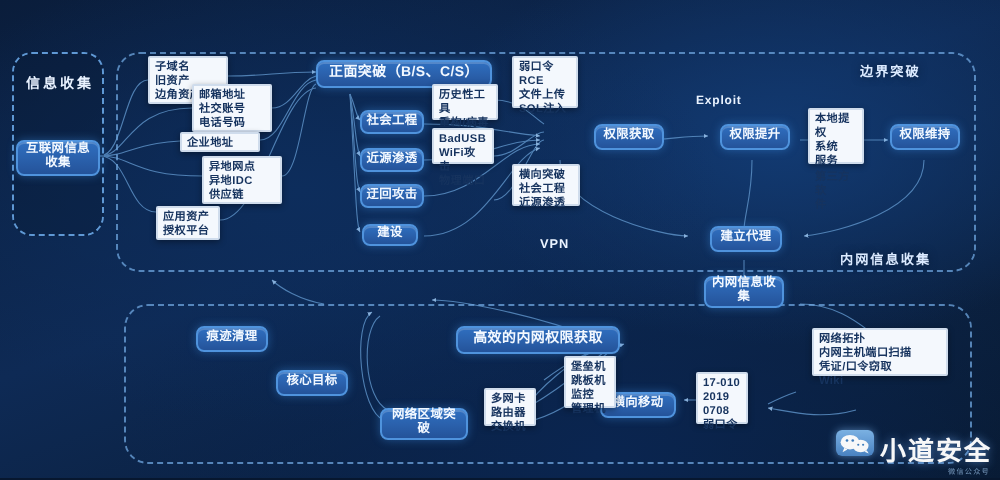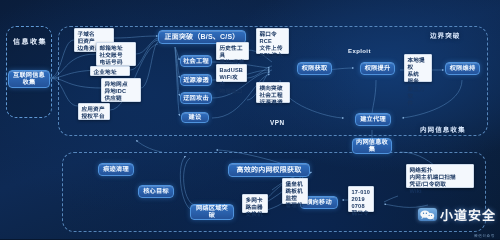--- a/index.html
+++ b/index.html
@@ -78,22 +78,22 @@
     border-radius:10px;
     background:rgba(9,26,52,.35);
     box-sizing:border-box;
   }
   .panel-title{
     position:absolute;
     font-size:7px;font-weight:bold;color:#e9f2ff;letter-spacing:1.5px;
   }
   
   .wm{
-    position:absolute;right:4px;bottom:15px;
-    display:flex;align-items:center;gap:3px;
+    position:absolute;right:4px;bottom:5px;
+    display:flex;align-items:flex-start;gap:3px;
     opacity:.97;
     padding-left:44px;
   }
   .wm-badge{
     width:19px;height:13px;border-radius:3px;
     background:linear-gradient(180deg,#7fb6e8,#4c86c6);
     display:flex;align-items:center;justify-content:center;
     box-shadow:0 0 4px rgba(130,190,250,.6);
   }
   .wm-badge svg{display:block;}

